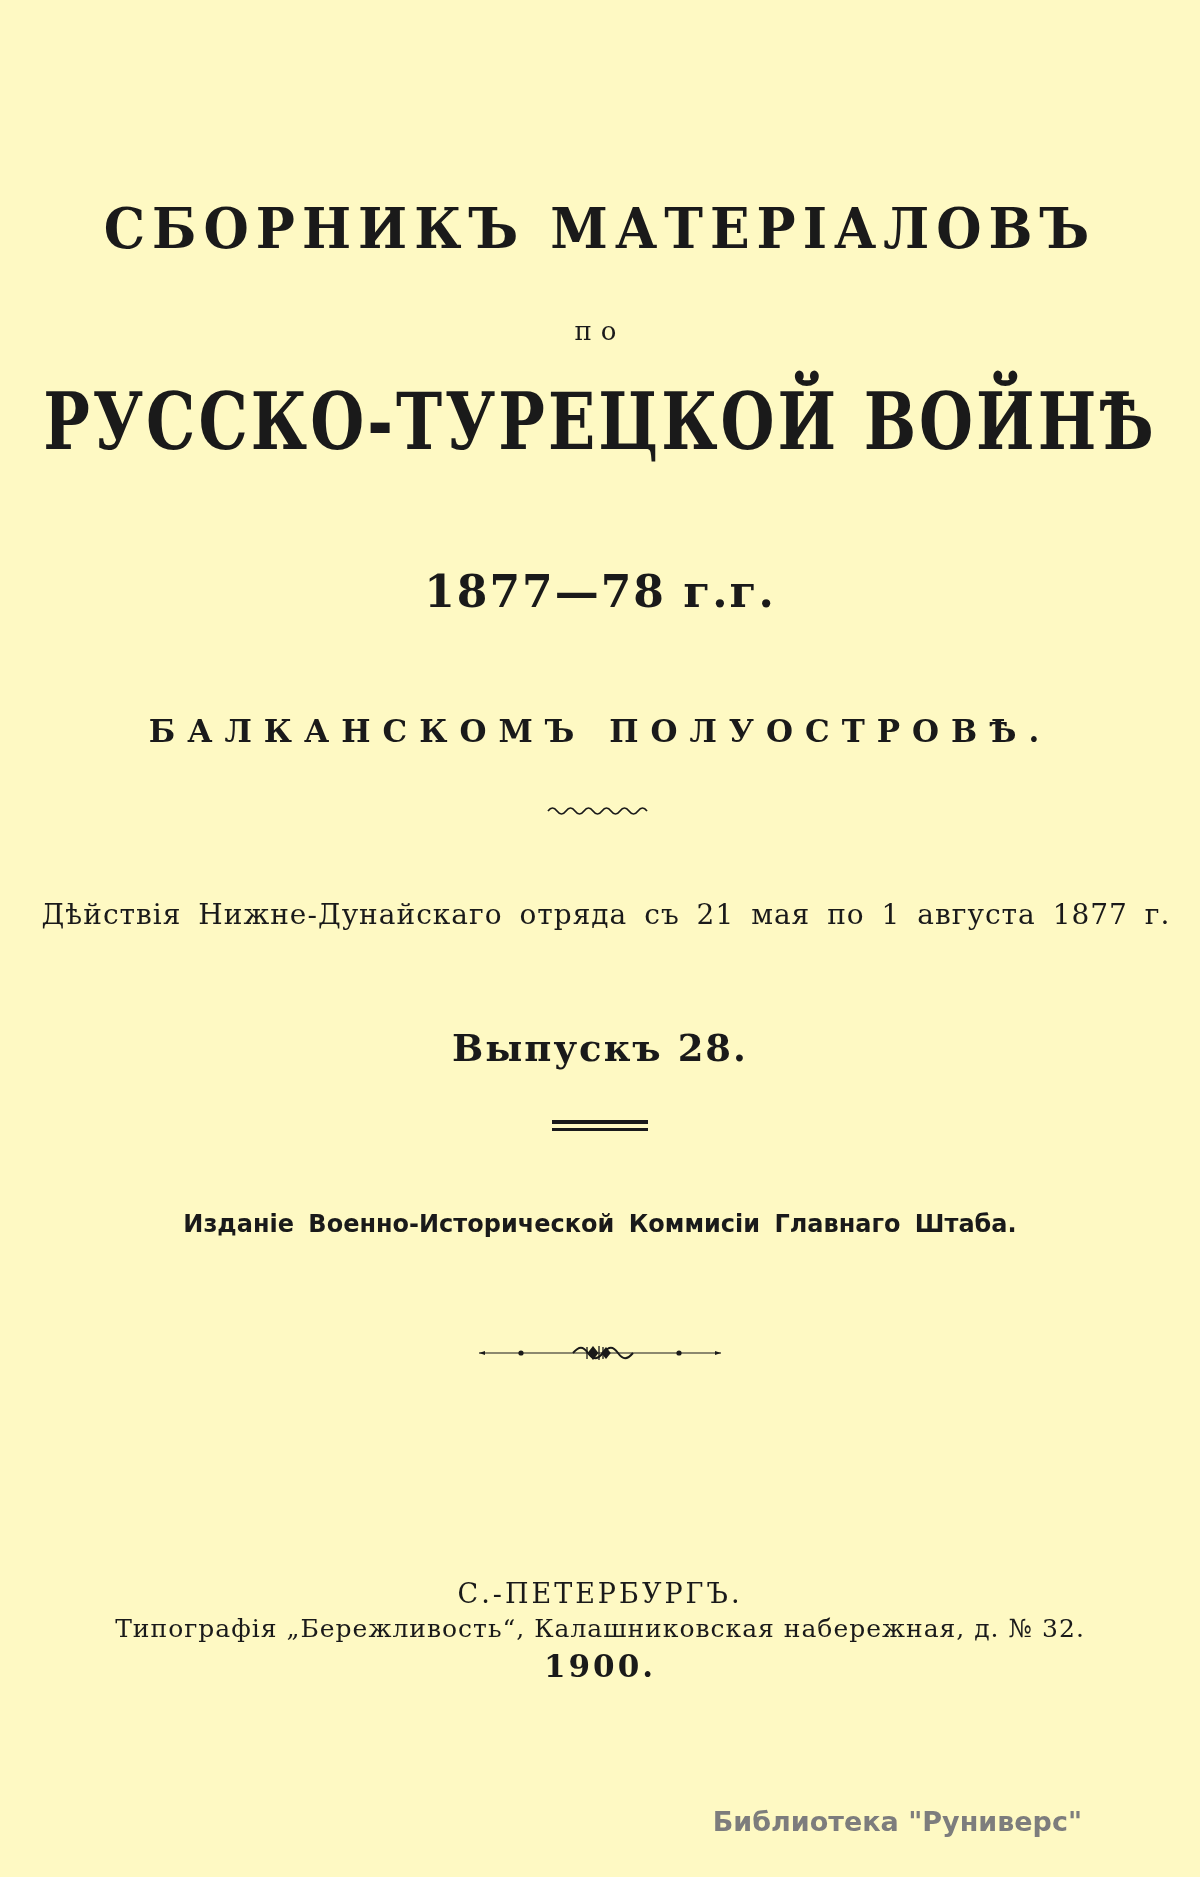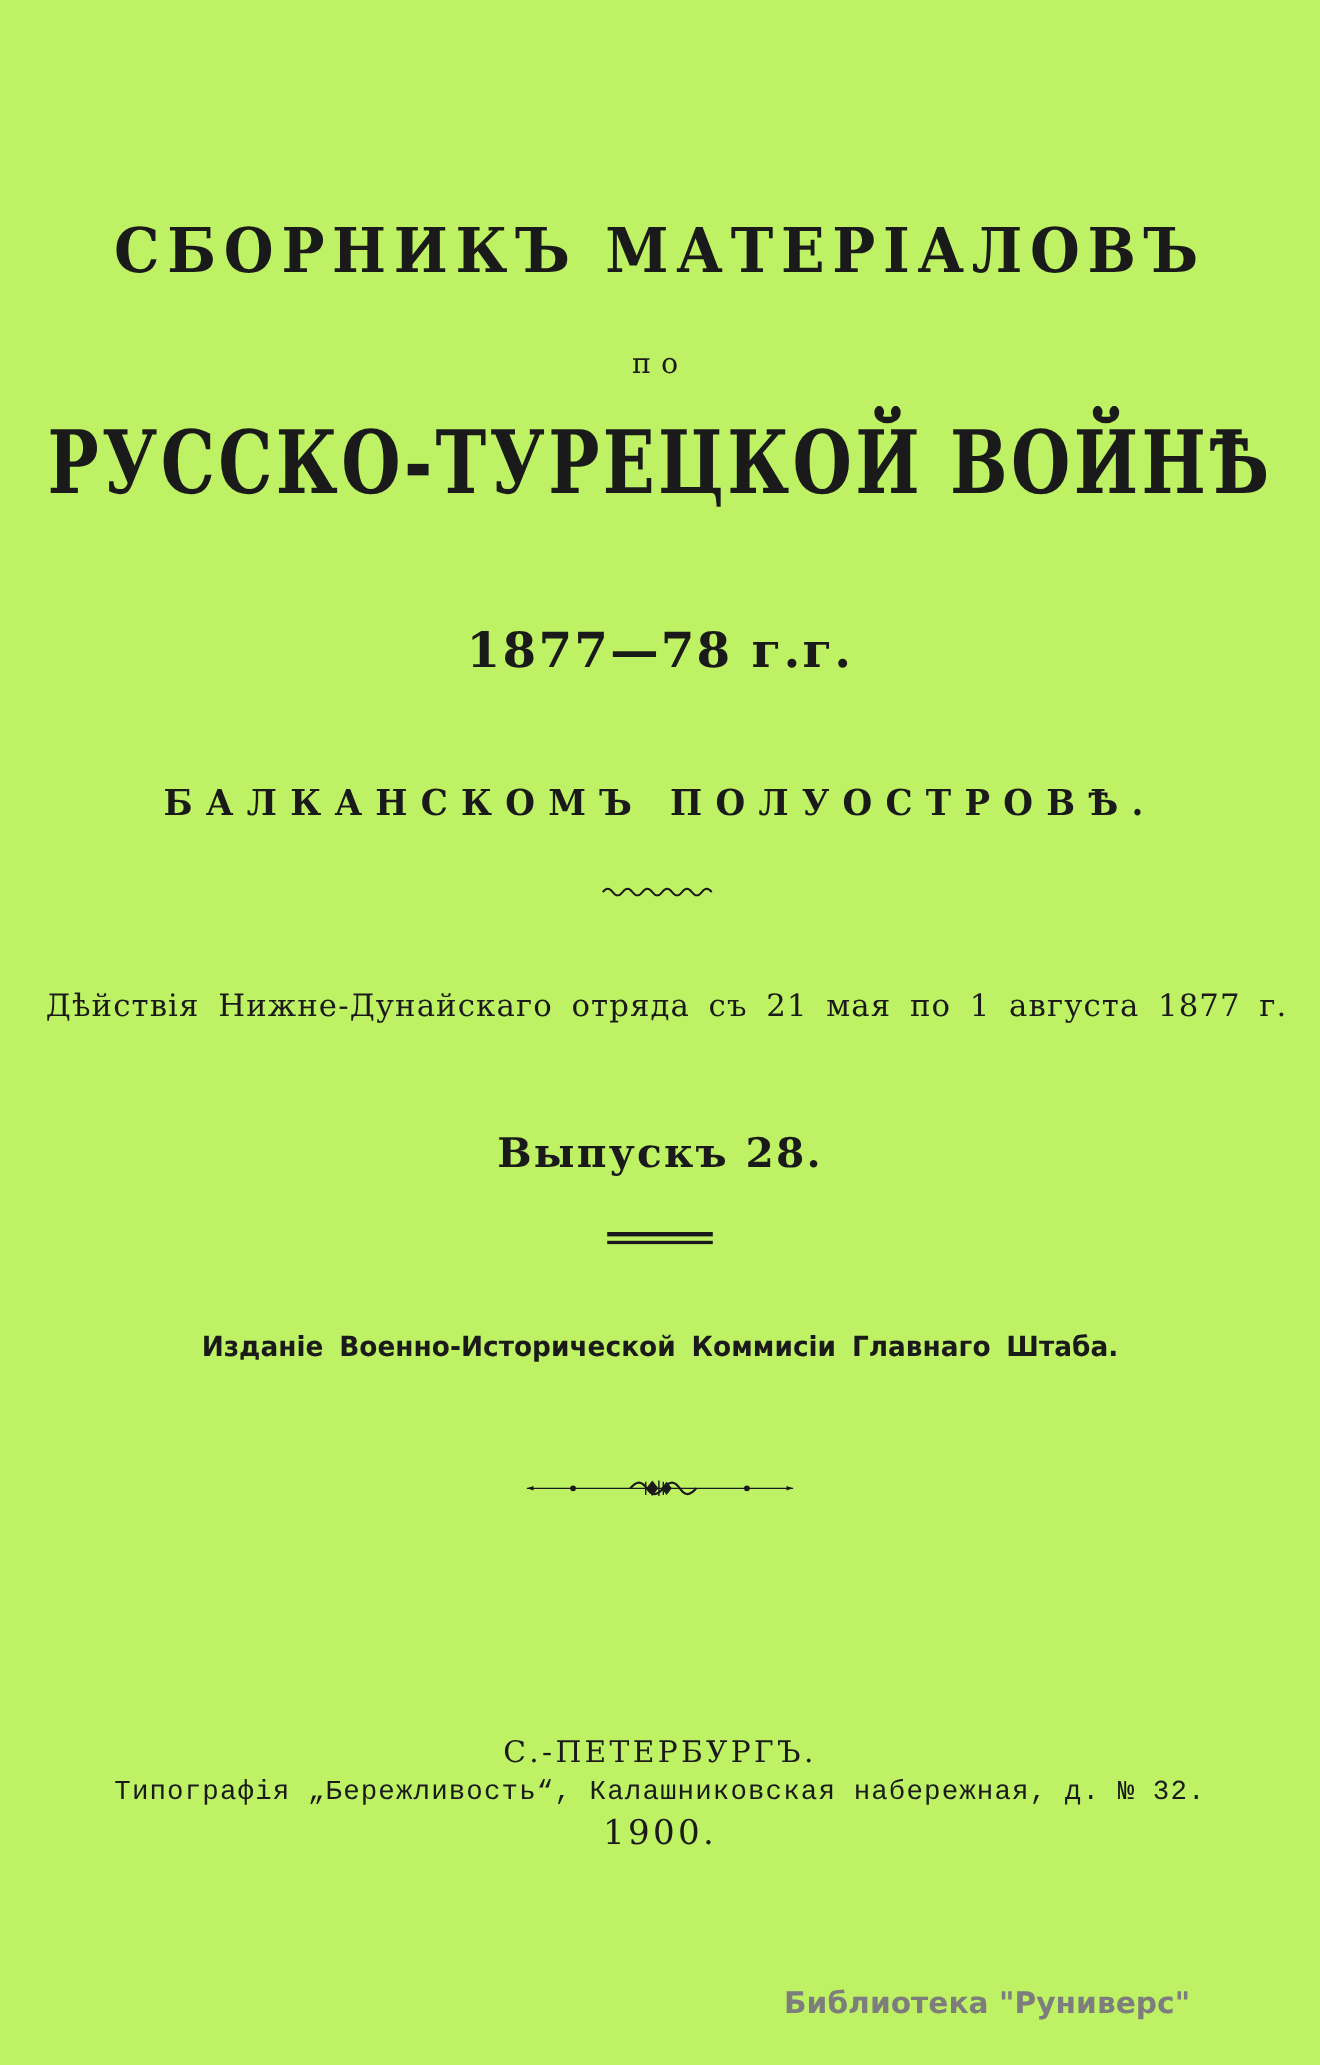--- a/index.html
+++ b/index.html
@@ -1,20 +1,20 @@
 <!DOCTYPE html>
 <html lang="ru"><head>
 <meta charset="utf-8">
 <style>
   html,body{margin:0;padding:0;background:#e9e9e9;}
   .page{
     position:relative;
     width:1200px;height:1877px;
     margin:0 auto;
-    background:#bef264;
+    background:#fef9c3;
     color:#1a1a1a;
     font-family:"DejaVu Serif","Liberation Serif",serif;
     overflow:hidden;
   }
   .line{
     position:absolute;left:0;right:0;
     text-align:center;white-space:nowrap;
   }
   .series-title{
     top:198px;
@@ -75,25 +75,25 @@
     word-spacing:6px;
     transform:scaleY(1.05);
   }
   .ornament-rule{top:1342px;}
   .imprint-city{
     top:1578px;
     font-size:27px;letter-spacing:3px;
   }
   .imprint-printer{
     top:1614px;
-    font-size:25px;letter-spacing:1px;font-family:Liberation Mono, monospace;
+    font-size:25px;letter-spacing:1px;
   }
   .imprint-year{
     top:1648px;
-    font-size:31px;font-weight:normal;
+    font-size:31px;font-weight:bold;
     letter-spacing:3px;
   }
   .watermark{
     position:absolute;
     top:1806px;right:118px;
     font-family:"DejaVu Sans","Liberation Sans",sans-serif;
     font-size:27px;font-weight:bold;
     color:#7d7d7d;
     white-space:nowrap;
   }

